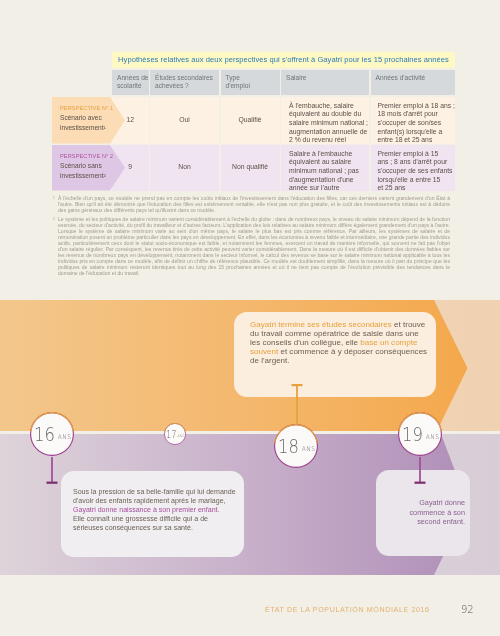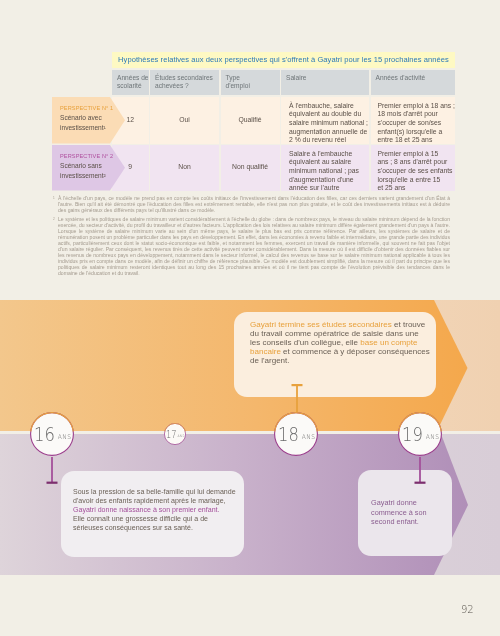--- a/index.html
+++ b/index.html
@@ -162,21 +162,21 @@
     <path d="M0 0 H434 L467.5 68 L437 131 H0 Z" fill="url(#gOrange)"></path>
     <path d="M0 134 H441 L468 205 L434 275 H0 Z" fill="url(#gPurple)"></path>
   </svg>
 
   
   <div class="callout" id="callout-orange" style="left:214px;top:12px;width:202px;height:85px;background:#FBEEDE;">
     <div class="txt" style="padding:7.5px 5px 0 16px;color:#6B6157">
           <div class="ln"><span class="hl">Gayatri termine ses études secondaires</span><span> et trouve</span></div>
           <div class="ln"><span>du travail comme opératrice de saisie dans une</span></div>
           <div class="ln"><span>les conseils d'un collègue, elle </span><span class="hl">base un compte</span></div>
-          <div class="ln"><span class="hl">bancaire</span><span> et commence à y déposer conséquences</span></div>
+          <div class="ln"><span class="hl">souvent</span><span> et commence à y déposer conséquences</span></div>
           <div class="ln"><span>de l'argent.</span></div>
         </div>
   </div>
   <svg class="pin" style="left:291px;top:84px" width="12" height="52" viewBox="0 0 12 52">
     <rect x="5.1" y="2" width="1.8" height="50" fill="#E8A13C"></rect>
     <rect x="0.5" y="0" width="11" height="2.2" fill="#E8A13C"></rect>
   </svg>
 
   
   <div class="callout" id="callout-purple-left" style="left:41px;top:171px;width:183px;height:86px;background:#F1EEF1;">
@@ -186,21 +186,21 @@
           <div class="ln"><span class="hl">Gayatri donne naissance à son premier enfant.</span></div>
           <div class="ln"><span>Elle connaît une grossesse difficile qui a de</span></div>
           <div class="ln"><span>sérieuses conséquences sur sa santé.</span></div>
         </div>
   </div>
   <svg class="pin" style="left:46px;top:157px" width="12" height="27" viewBox="0 0 12 27">
     <rect x="5.1" y="0" width="1.8" height="25" fill="#A4509B"></rect>
     <rect x="0.5" y="24.6" width="11" height="2.2" fill="#7C2F6E"></rect>
   </svg>
 
-  <div class="callout" id="callout-purple-right" style="left:338px;top:170px;width:94px;height:86px;background:#EBE6EC;">
+  <div class="callout" id="callout-purple-right" style="left:356px;top:170px;width:94px;height:86px;background:#EBE6EC;text-align:right;">
     <div class="txt" style="padding:28px 5px 0 13px;color:#8B5E90">
           <div class="ln"><span class="hl">Gayatri donne</span></div>
           <div class="ln"><span class="hl">commence à son</span></div>
           <div class="ln"><span class="hl">second enfant.</span></div>
         </div>
   </div>
   <svg class="pin" style="left:414px;top:157px" width="12" height="27" viewBox="0 0 12 27">
     <rect x="5.1" y="0" width="1.8" height="25" fill="#A4509B"></rect>
     <rect x="0.5" y="24.6" width="11" height="2.2" fill="#7C2F6E"></rect>
   </svg>
@@ -228,21 +228,21 @@
             <rect x="-1" y="-1" width="24" height="9.6"></rect>
           </clipPath>
       <circle cx="11" cy="11" r="10.6" fill="none" stroke="#E8A13C" stroke-width="0.7" clip-path="url(#clipTop17)"></circle>
     </svg>
     <div class="mtxt">
       <div class="age" style="font-size:9.9px;line-height:8.3px">17</div>
       <div class="unit" style="font-size:3.4px;letter-spacing:.3px;margin-top:1.6px">ANS</div>
     </div>
   </div>
 
-  <div class="marker" style="left:274px;top:112px;width:44px;height:44px;">
+  <div class="marker" style="left:274px;top:124px;width:44px;height:44px;">
     <svg class="mring" width="44" height="44" viewBox="0 0 44 44">
       <circle cx="22" cy="22" r="21.4" fill="#FBFAF8" stroke="#9B3D8C" stroke-width="1.1"></circle>
       <clipPath id="clipTop18">
             <rect x="-1" y="-1" width="46" height="20.6"></rect>
           </clipPath>
       <circle cx="22" cy="22" r="21.4" fill="none" stroke="#E8A13C" stroke-width="1.1" clip-path="url(#clipTop18)"></circle>
     </svg>
     <div class="mtxt">
       <div class="age" style="font-size:19.5px;line-height:16.5px">18</div>
       <div class="unit" style="font-size:6.6px;letter-spacing:.6px;margin-top:3px">ANS</div>
@@ -258,16 +258,17 @@
       <circle cx="22" cy="22" r="21.4" fill="none" stroke="#E8A13C" stroke-width="1.1" clip-path="url(#clipTop19)"></circle>
     </svg>
     <div class="mtxt">
       <div class="age" style="font-size:19.5px;line-height:16.5px">19</div>
       <div class="unit" style="font-size:6.6px;letter-spacing:.6px;margin-top:3px">ANS</div>
     </div>
   </div>
 </div>
 
 <div id="footer">
+  <div class="ftitle" style="left:265px;top:-2px">ÉTAT DE LA POPULATION MONDIALE 2016</div>
   <div class="fpage" style="left:461px;top:-4px">92</div>
 </div>
 
 </div>
 
 </body></html>

